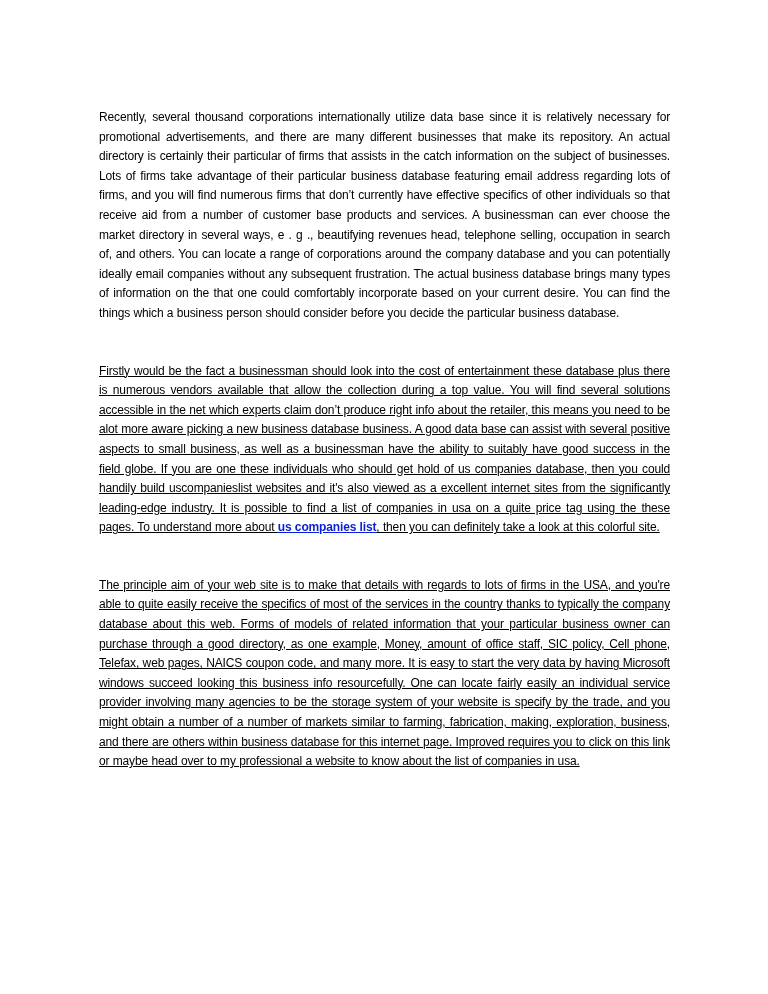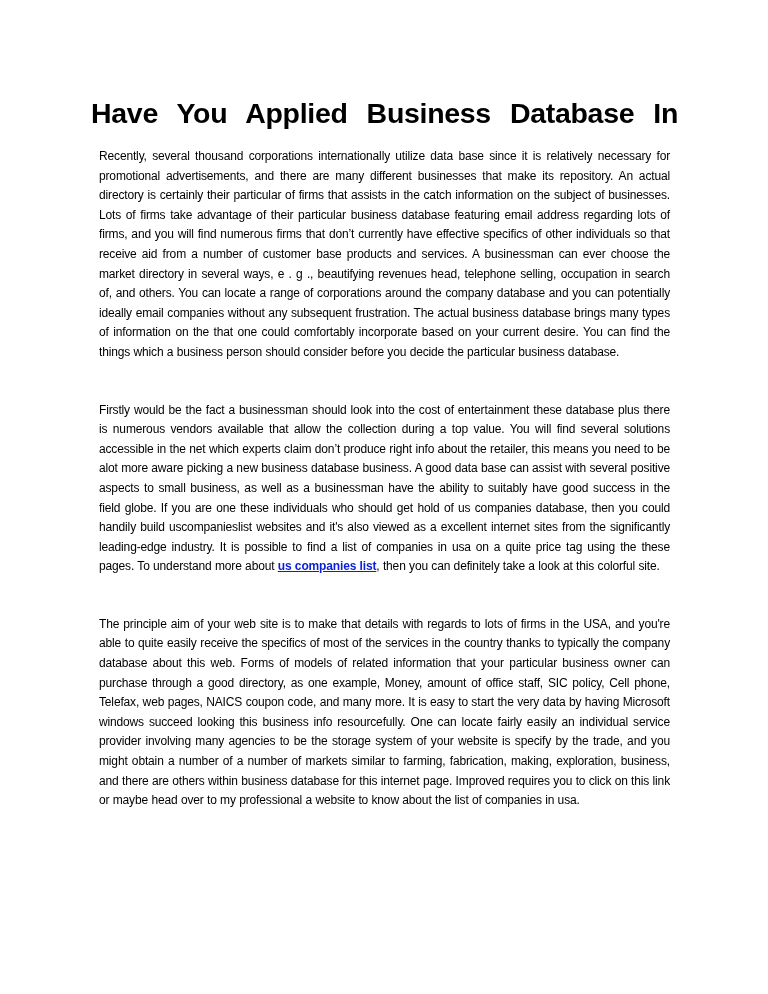--- a/index.html
+++ b/index.html
@@ -42,34 +42,34 @@
     .para {
       font-size: 12px;
       line-height: 19.6px;
       text-align: justify;
       margin: 8px;
       letter-spacing: -0.15px;
       word-spacing: 0.2px;
     }
     .para + .para {
       margin-top: 38px;
+      text-decoration: underline;
     }
     .link {
       color: #0b1fd6;
       font-weight: bold;
       text-decoration: underline;
       cursor: pointer;
     }
   </style>
 </head>
 <body>
 
 <div class="page">
   <h1 class="title">
-    <span class="line1">Have You Applied Business Database In</span>
   </h1>
 
   <p class="para">Recently, several thousand corporations internationally utilize data base since it is relatively necessary for promotional advertisements, and there are many different businesses that make its repository. An actual directory is certainly their particular of firms that assists in the catch information on the subject of businesses. Lots of firms take advantage of their particular business database featuring email address regarding lots of firms, and you will find numerous firms that don’t currently have effective specifics of other individuals so that receive aid from a number of customer base products and services. A businessman can ever choose the market directory in several ways, e . g ., beautifying revenues head, telephone selling, occupation in search of, and others. You can locate a range of corporations around the company database and you can potentially ideally email companies without any subsequent frustration. The actual business database brings many types of information on the that one could comfortably incorporate based on your current desire. You can find the things which a business person should consider before you decide the particular business database.</p>
 
   <p class="para"><span>Firstly would be the fact a businessman should look into the cost of entertainment these database plus there is numerous vendors available that allow the collection during a top value. You will find several solutions accessible in the net which experts claim don’t produce right info about the retailer, this means you need to be alot more aware picking a new business database business. A good data base can assist with several positive aspects to small business, as well as a businessman have the ability to suitably have good success in the field globe. If you are one these individuals who should get hold of us companies database, then you could handily build uscompanieslist websites and it's also viewed as a excellent internet sites from the significantly leading-edge industry. It is possible to find a list of companies in usa on a quite price tag using the these pages. To understand more about </span><a class="link">us companies list</a><span>, then you can definitely take a look at this colorful site.</span></p>
 
   <p class="para">The principle aim of your web site is to make that details with regards to lots of firms in the USA, and you're able to quite easily receive the specifics of most of the services in the country thanks to typically the company database about this web. Forms of models of related information that your particular business owner can purchase through a good directory, as one example, Money, amount of office staff, SIC policy, Cell phone, Telefax, web pages, NAICS coupon code, and many more. It is easy to start the very data by having Microsoft windows succeed looking this business info resourcefully. One can locate fairly easily an individual service provider involving many agencies to be the storage system of your website is specify by the trade, and you might obtain a number of a number of markets similar to farming, fabrication, making, exploration, business, and there are others within business database for this internet page. Improved requires you to click on this link or maybe head over to my professional a website to know about the list of companies in usa.</p>
 </div>
 
 </body></html>

